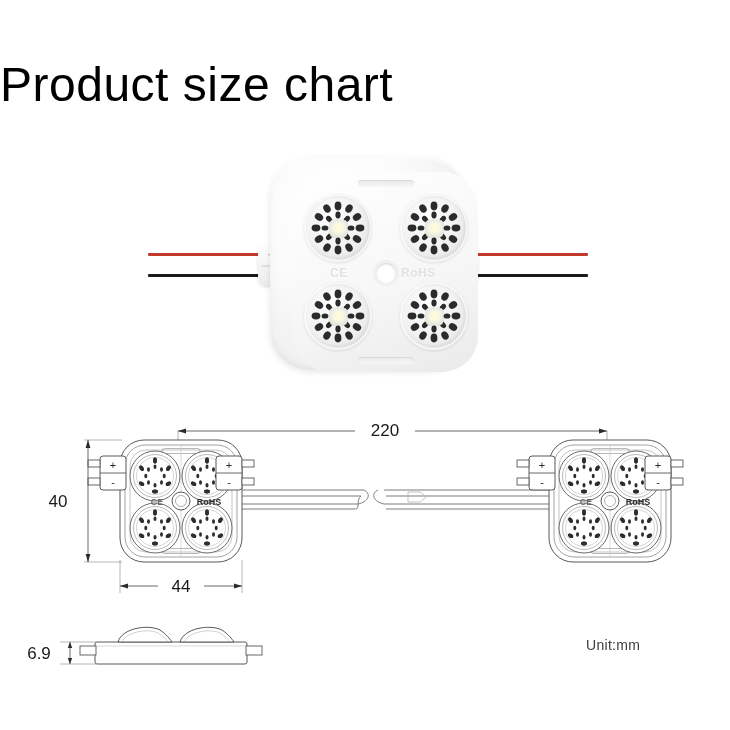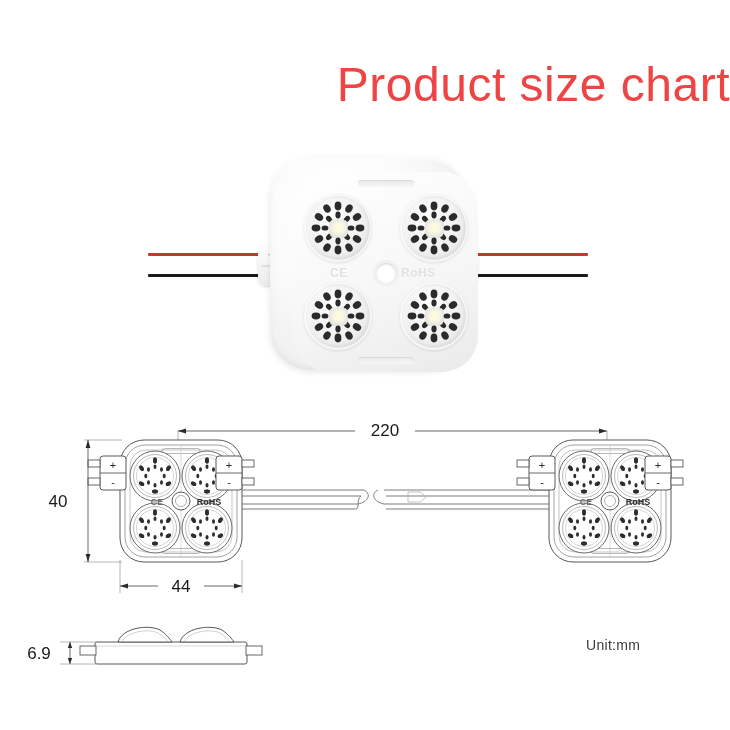--- a/index.html
+++ b/index.html
@@ -13,24 +13,24 @@
     position: relative;
     width: 730px; height: 730px;
     background: #ffffff;
   }
 
   
   #title {
     position: absolute;
     left: 0; top: 56px;
     width: 730px;
-    text-align: right;
+    text-align: left;
     font-size: 48px;
     font-weight: 400;
-    color: #ef4444;
+    color: #000000;
     letter-spacing: 0.5px;
     line-height: 1.2;
   }
 
   
   #hero {
     position: absolute;
     left: 252px; top: 150px;
     width: 232px; height: 228px;
   }

